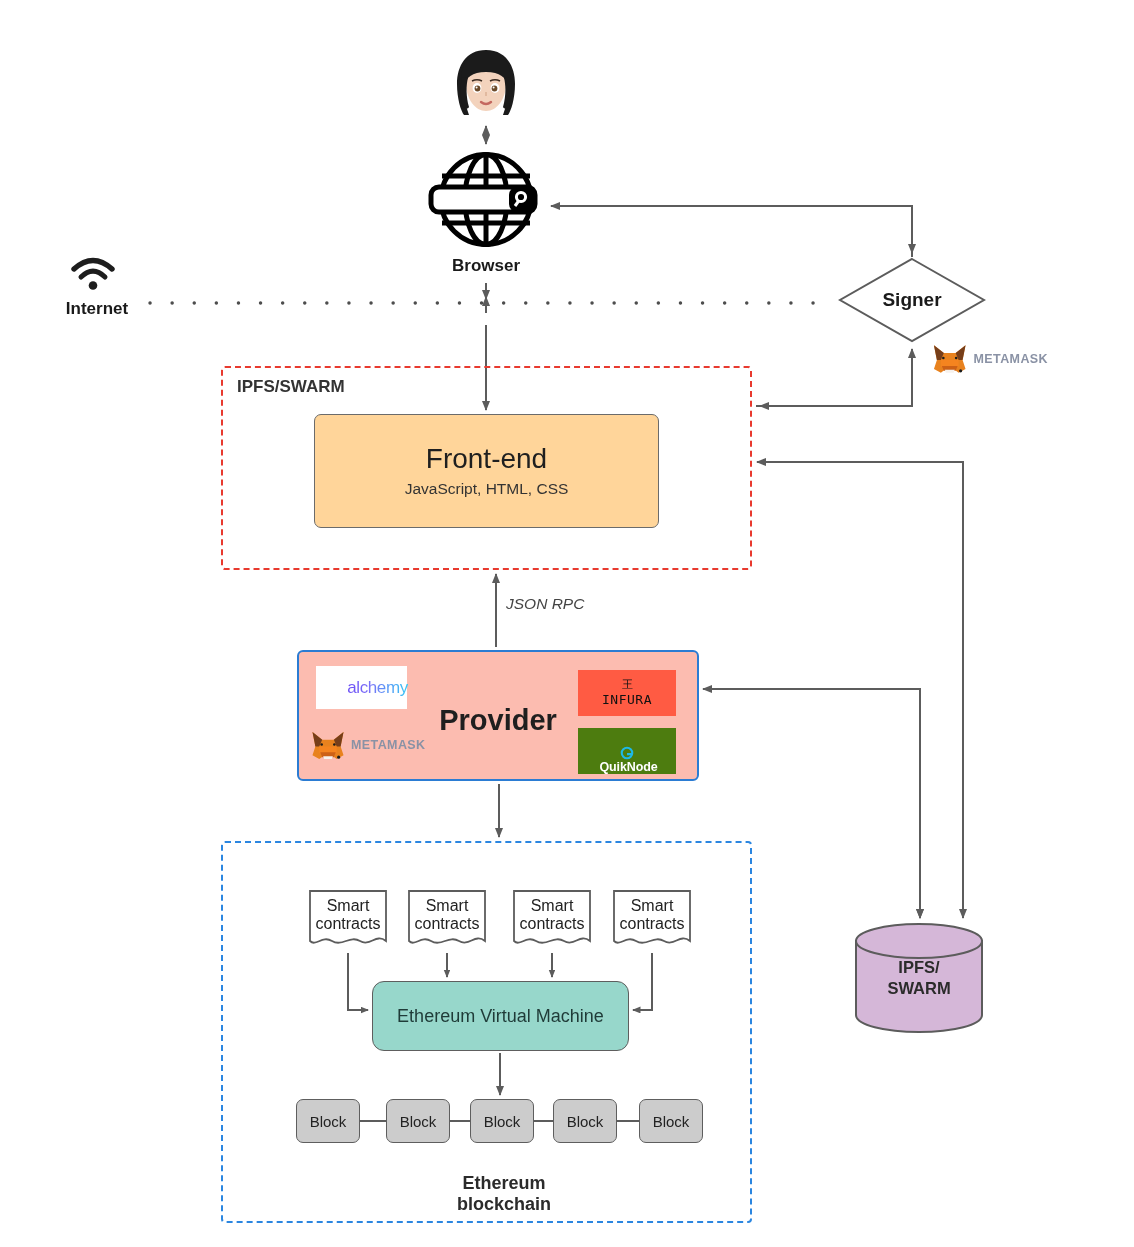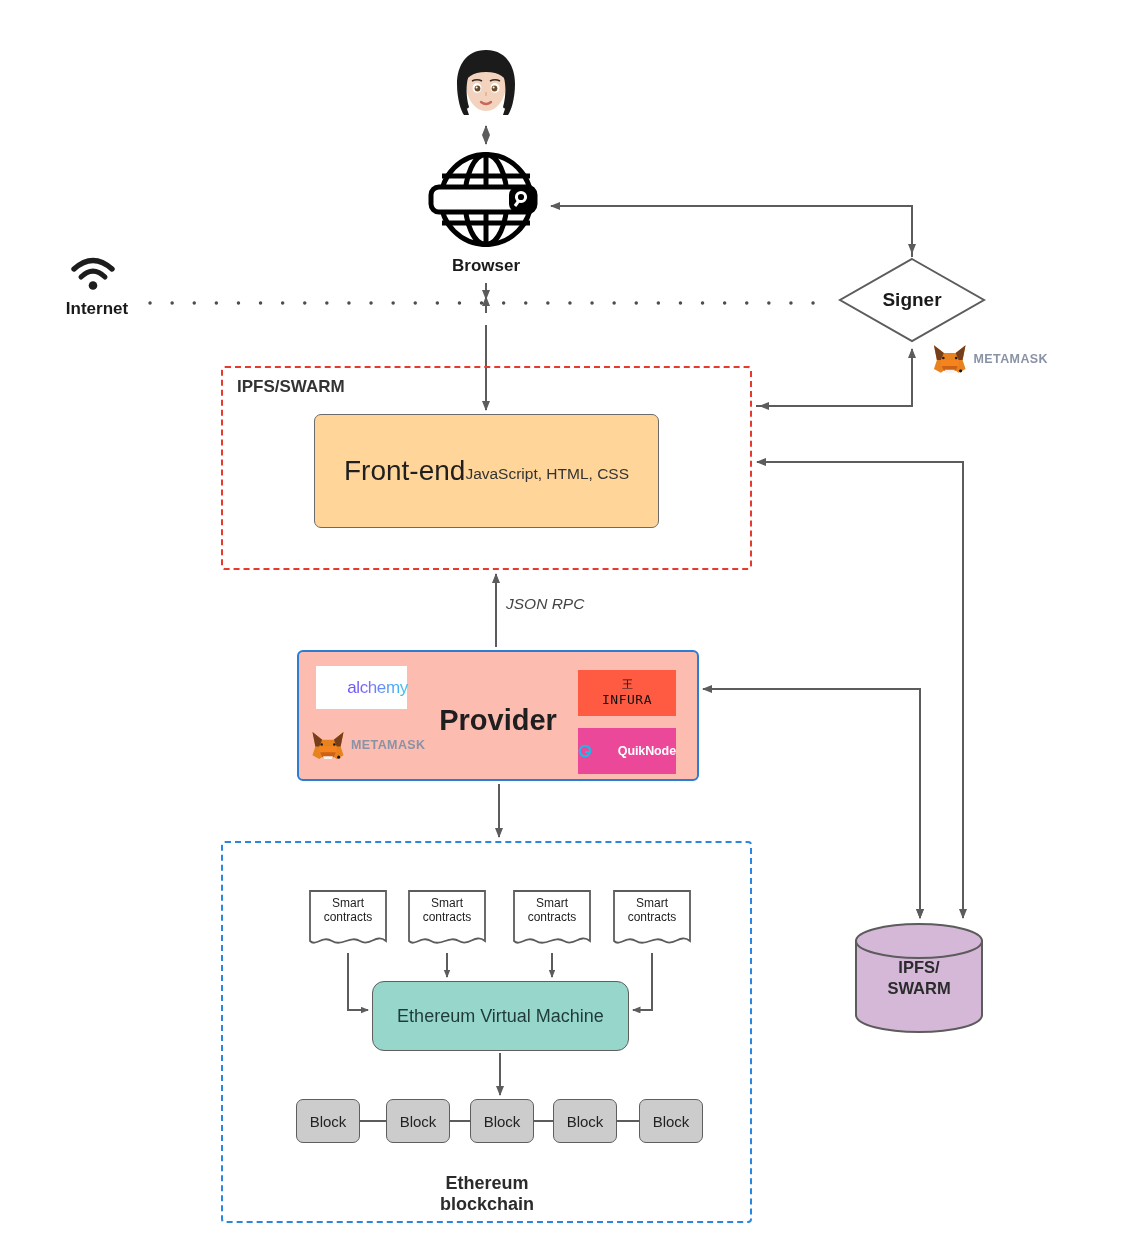--- a/index.html
+++ b/index.html
@@ -108,21 +108,21 @@
   }
 
   
   #frontend-box {
     left: 314px; top: 389px;
     width: 345px; height: 114px;
     background: #ffd59a;
     border: 1.6px solid #6b6b6b;
     border-radius: 7px;
     z-index: 3;
-    display: flex; flex-direction: row;
+    display: flex; flex-direction: column;
     align-items: center; justify-content: center;
   }
   #frontend-title { font-size: 28px; color: #1f1f1f; line-height: 1.1; }
   #frontend-sub { font-size: 15.5px; color: #333; margin-top: 6px; }
 
   
   #json-rpc-label {
     left: 506px; top: 570px;
     font-size: 15.5px; color: #444;
     z-index: 6;
@@ -184,53 +184,53 @@
   }
   #logo-infura .inf-word {
     font-family: "DejaVu Sans Mono", monospace;
     font-size: 13px; color: #111;
     letter-spacing: .5px; margin-top: 2px;
   }
 
   #logo-quiknode {
     left: 279px; top: 76px;
     width: 98px; height: 46px;
-    background: #ec4899;
-    display: flex; align-items: center; justify-content: space-between;
+    background: #4d7c0f;
+    display: flex; align-items: center; justify-content: flex-end; flex-direction: column;
   }
   #logo-quiknode .qn-word {
     font-size: 12.5px; font-weight: bold; color: #ffffff;
     margin-left: 3px; letter-spacing: -.1px;
   }
 
   
   #eth-chain-group {
     left: 221px; top: 816px;
     width: 531px; height: 382px;
     border: 2.5px dashed #2b86e0;
     border-radius: 4px;
     z-index: 1;
   }
   #eth-chain-label {
-    left: 397px; top: 1148px;
+    left: 414px; top: 1148px;
     width: 180px; text-align: center;
     font-size: 18px; font-weight: bold; color: #2b2b2b;
     z-index: 6;
   }
 
   
   .smart-contract {
     width: 80px; height: 62px;
     z-index: 3;
   }
   .smart-contract .sc-text {
     position: absolute;
     left: 0; top: 8px; width: 80px;
     text-align: center;
-    font-size: 12px; color: #222; line-height: 1.15;
+    font-size: 16px; color: #222; line-height: 1.15;
   }
   #sc-0 { left: 308px; top: 864px; }
   #sc-1 { left: 407px; top: 864px; }
   #sc-2 { left: 512px; top: 864px; }
   #sc-3 { left: 612px; top: 864px; }
 
   
   #evm-box {
     left: 372px; top: 956px;
     width: 257px; height: 70px;

